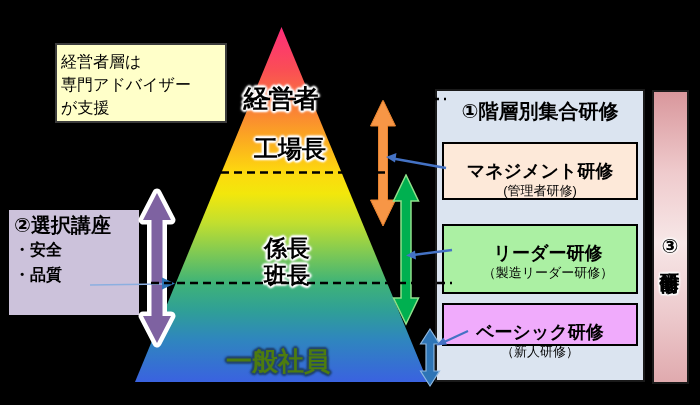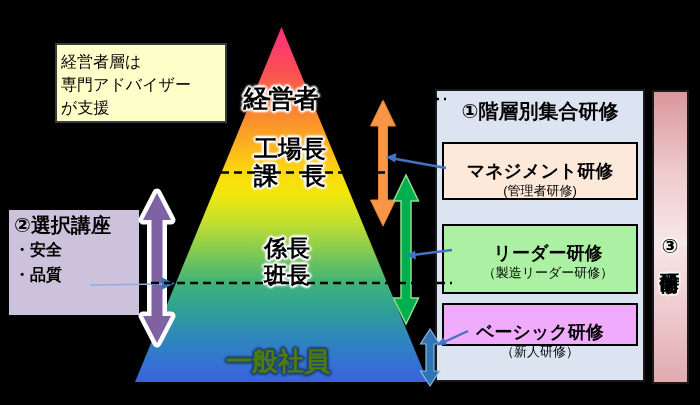--- a/index.html
+++ b/index.html
@@ -62,21 +62,20 @@
 <body>
 
 <div class="canvas">
 
   <div class="pyramid"></div>
 
   <div class="plabel glow-w lab-top">経営者</div>
 
   <div class="plabel glow-w lab-l2">
     <div>工場長</div>
-    <div>課　長</div>
   </div>
 
   <div class="plabel glow-w lab-l3">
     <div>係長</div>
     <div>班長</div>
   </div>
 
   <div class="plabel glow-d lab-bot">一般社員</div>
 
   <div class="note">

